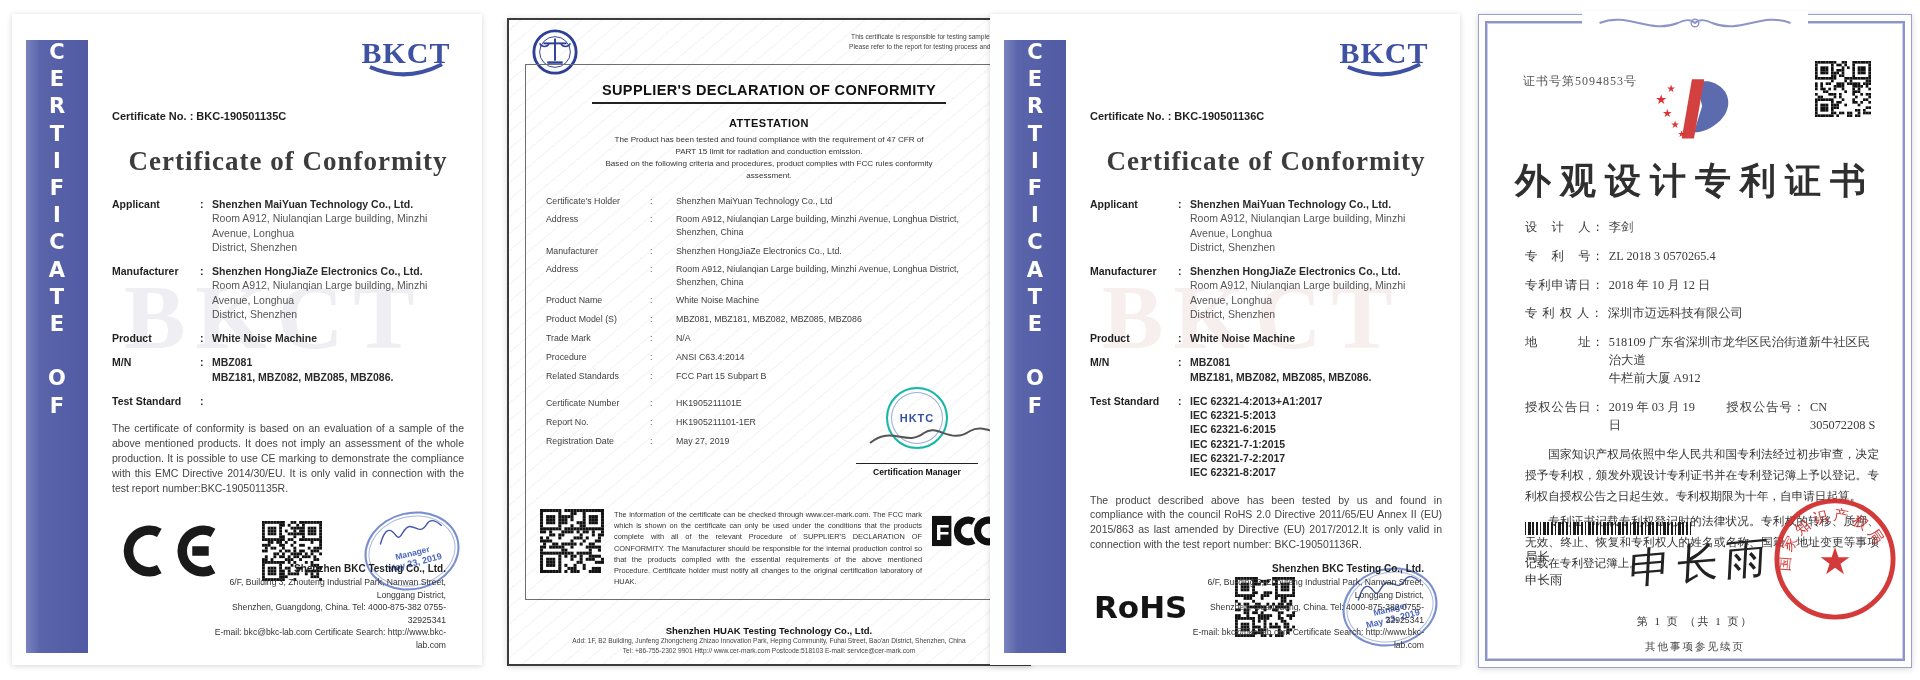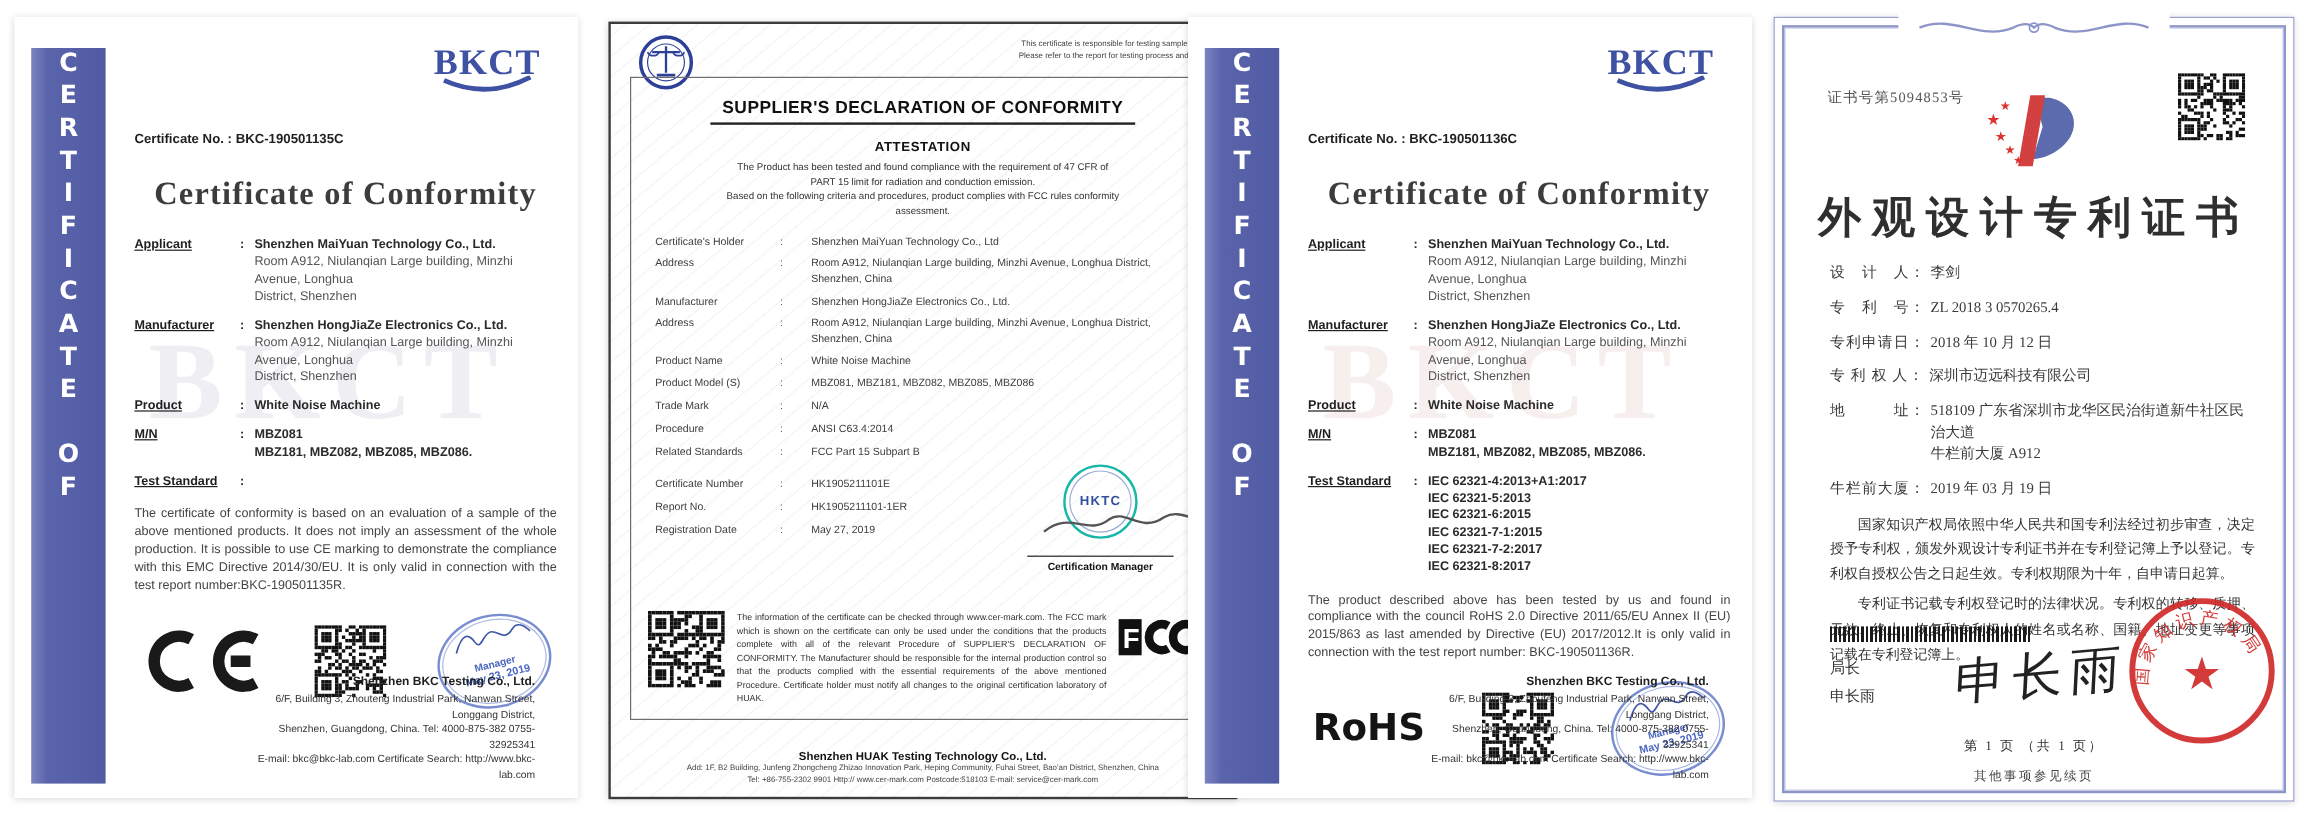--- a/index.html
+++ b/index.html
@@ -21,21 +21,21 @@
   .bkc .content { position:absolute; left:100px; right:18px; top:0; bottom:0; }
   .bkc .logo { position:absolute; top:24px; right:26px; width:100px; text-align:center; }
   .logo-text { font-family:"Liberation Serif", serif; font-weight:bold; font-size:30px;
     color:#3f51a3; letter-spacing:1px; line-height:1; }
   .logo-arc { display:block; margin:-5px auto 0; width:88px; height:16px; }
   .cert-no { margin-top:96px; font-size:11px; font-weight:bold; color:#1f1f1f; }
   .bkc .title { margin-top:24px; text-align:center; font-family:"Liberation Serif", serif;
     font-weight:bold; font-size:27px; color:#3c3c3c; letter-spacing:1px; }
   .bkc .rows { margin-top:20px; }
   .row { display:flex; margin-bottom:10px; font-size:10.5px; line-height:1.36; }
-  .row .lbl { width:88px; font-weight:bold; color:#1f1f1f; flex:none;text-decoration:underline; }
+  .row .lbl { width:88px; font-weight:bold; color:#1f1f1f; flex:none; }
   .row .cln { width:12px; font-weight:bold; color:#1f1f1f; flex:none; }
   .row .val { flex:1; }
   .v1 { white-space:pre-line; font-weight:bold; color:#2a2a2a; display:block; }
   .v2 { white-space:pre-line; color:#555; display:block; }
   .v2:empty { display:none; }
   .bkc .body { margin-top:13px; font-size:10.5px; line-height:1.42; text-align:justify; color:#444; }
   .marks { margin-top:16px; display:flex; align-items:center; justify-content:space-between; padding:0 4px; }
   .ce-svg { width:104px; height:54px; }
   .rohs { font-size:31px; font-weight:800; color:#141414; font-family:"DejaVu Sans", sans-serif; }
   .qr { display:block; }
@@ -1356,22 +1356,26 @@
     <div class="row4">
         <span class="lbl4">专 利 权 人：</span>
         <span class="val4">深圳市迈远科技有限公司</span>
       </div>
     <div class="row4">
         <span class="lbl4">地　　　址：</span>
         <span class="val4">518109 广东省深圳市龙华区民治街道新牛社区民治大道
 牛栏前大厦 A912</span>
       </div>
     <div class="row4">
-      <span class="lbl4">牛栏前大厦：</span>
+      <span class="lbl4">授权公告日：</span>
       <span class="val4">2019 年 03 月 19 日</span>
+      <span class="grant-pair">
+        <span class="lbl4">授权公告号：</span>
+        <span class="val4">CN 305072208 S</span>
+      </span>
     </div>
     <div class="para4">国家知识产权局依照中华人民共和国专利法经过初步审查，决定授予专利权，颁发外观设计专利证书并在专利登记簿上予以登记。专利权自授权公告之日起生效。专利权期限为十年，自申请日起算。</div>
     <div class="para4">专利证书记载专利权登记时的法律状况。专利权的转移、质押、无效、终止、恢复和专利权人的姓名或名称、国籍、地址变更等事项记载在专利登记簿上。</div>
   </div>
   <div class="barcode"></div>
   <div class="officer">
     <div>局长</div>
     <div>申长雨</div>
   </div>
   <div class="signature4">申长雨</div>

